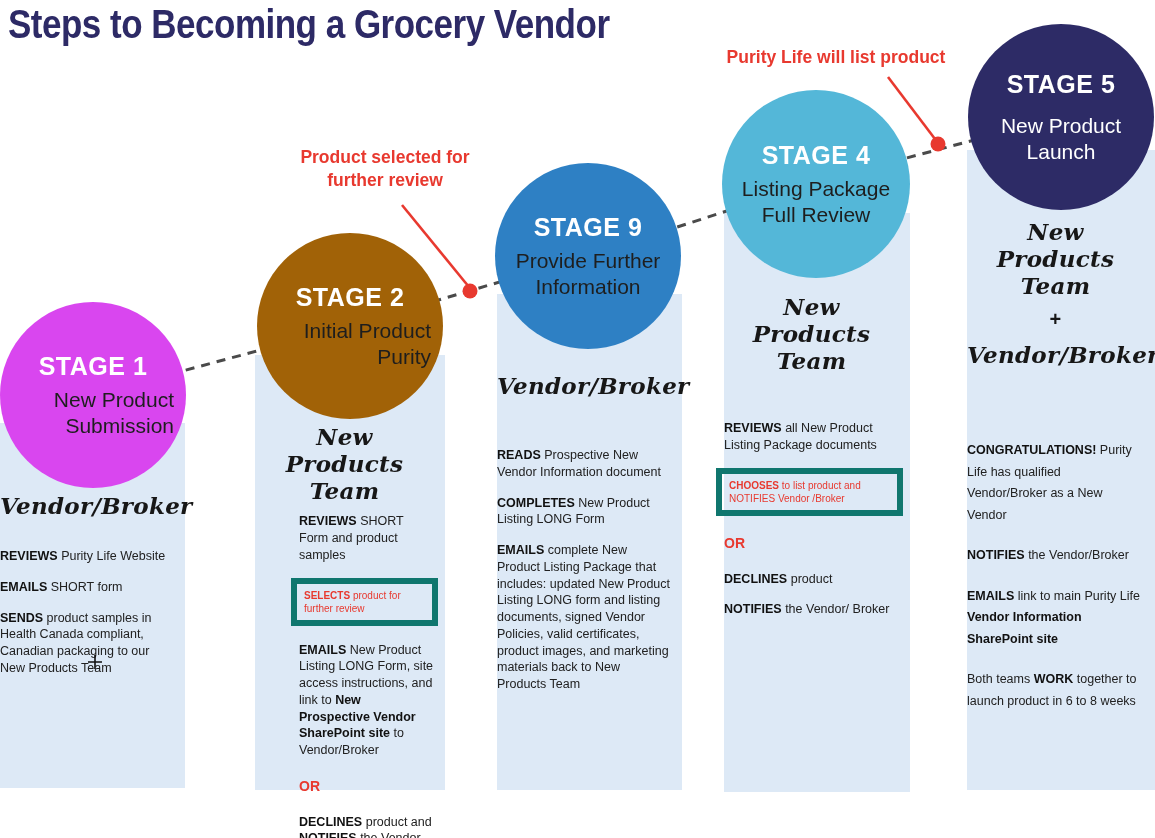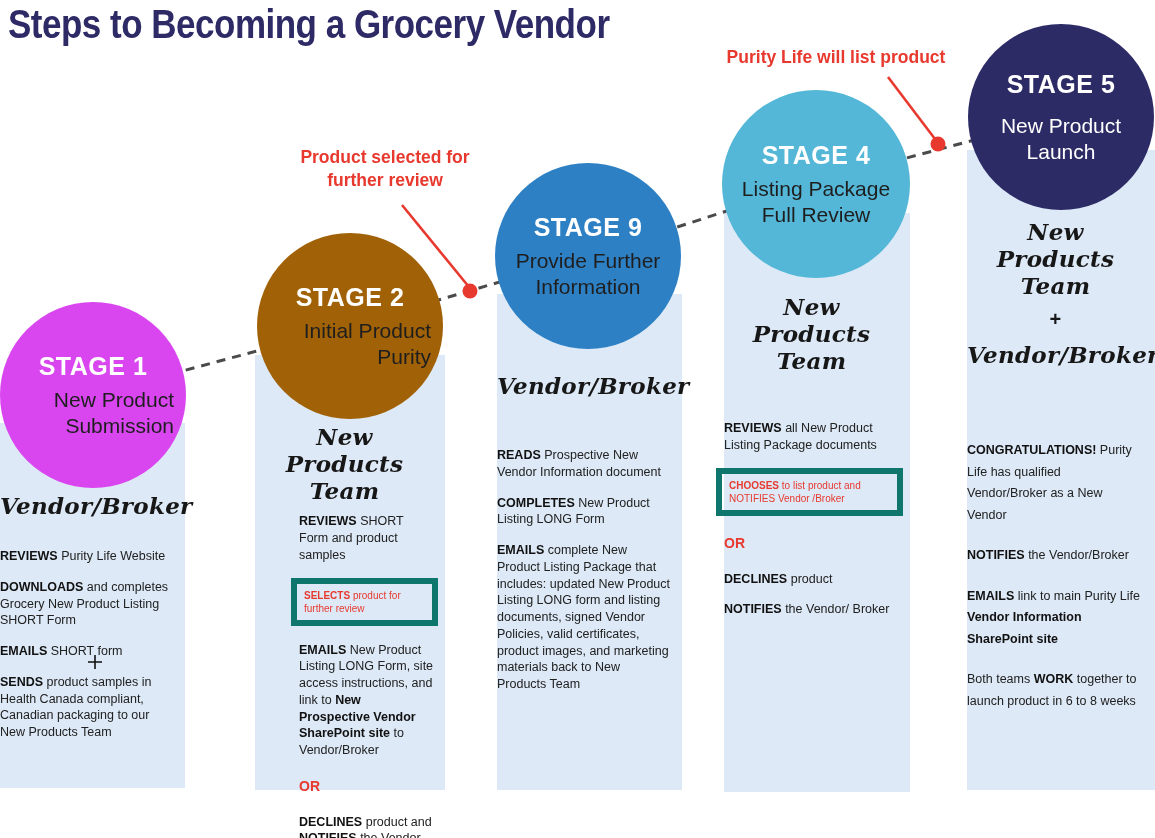--- a/index.html
+++ b/index.html
@@ -76,21 +76,20 @@
   </svg>
 
   <div id="stages">
   <div class="stage s1">
     <div class="col">
       <div class="team">
             <div>Vendor/Broker</div>
           </div>
       <div class="body">
             <div class="para"><b>REVIEWS</b> Purity Life Website</div>
-            <div class="para"><b>DOWNLOADS</b> and completes Grocery New Product Listing SHORT Form</div>
             <div class="para"><b>EMAILS</b> SHORT form</div>
             <div class="para"><b>SENDS</b> product samples in Health Canada compliant, Canadian packaging to our New Products Team</div>
           </div>
     </div>
     <div class="circle" style="background: #d946ef; text-align: right;">
       <div class="stage-label">STAGE 1</div>
       <div class="stage-subtitle">New Product Submission</div>
     </div>
   </div>
 

